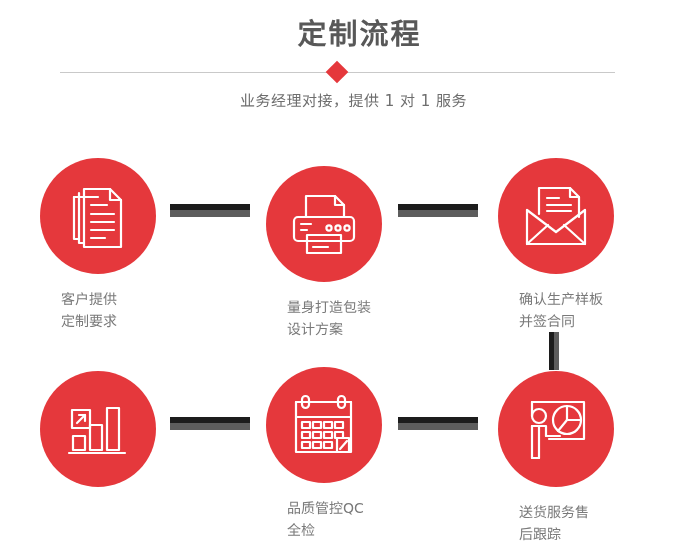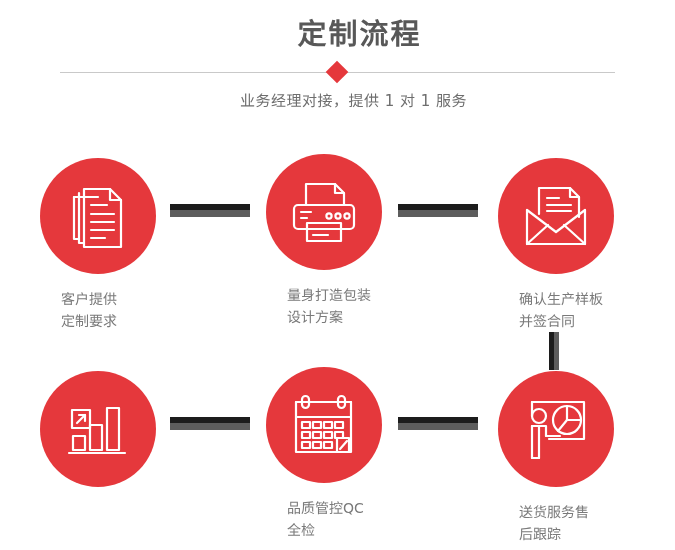--- a/index.html
+++ b/index.html
@@ -103,21 +103,21 @@
     margin-top: 14px;
     margin-left: 21px;
     font-size: 14px;
     line-height: 22px;
     color: #7a7a7a;
     white-space: pre-line;
   }
 
   
   .step-1 { left: 40px;  top: 158px; }
-  .step-2 { left: 266px; top: 154px; }
+  .step-2 { left: 266px; top: 166px; }
   .step-3 { left: 498px; top: 158px; }
   
   .step-4 { left: 40px;  top: 371px; }
   .step-5 { left: 266px; top: 367px; }
   .step-6 { left: 498px; top: 371px; }
 
   
   .conn-h {
     position: absolute;
     width: 80px;

